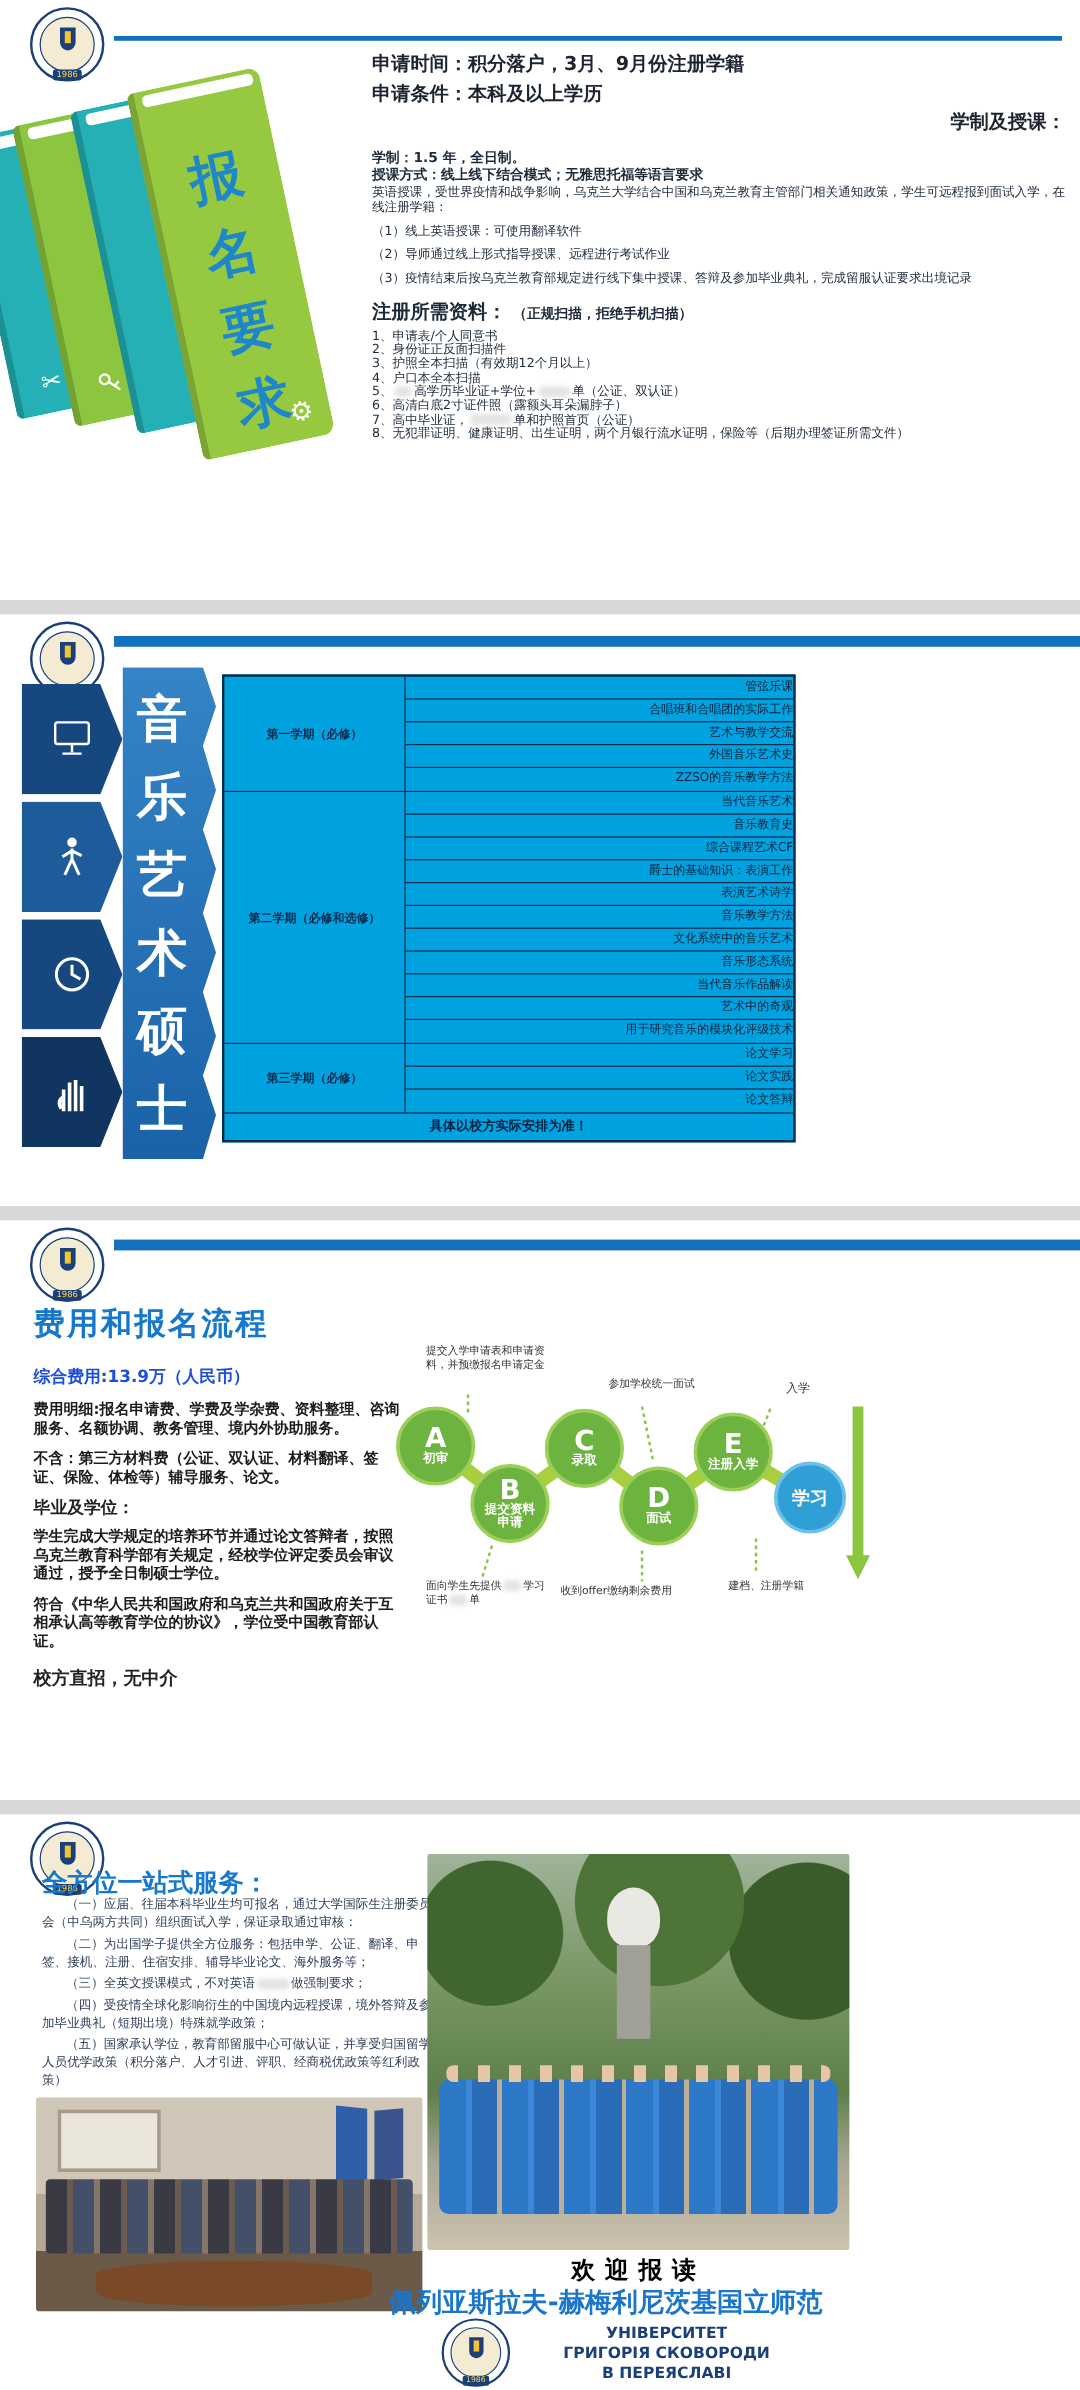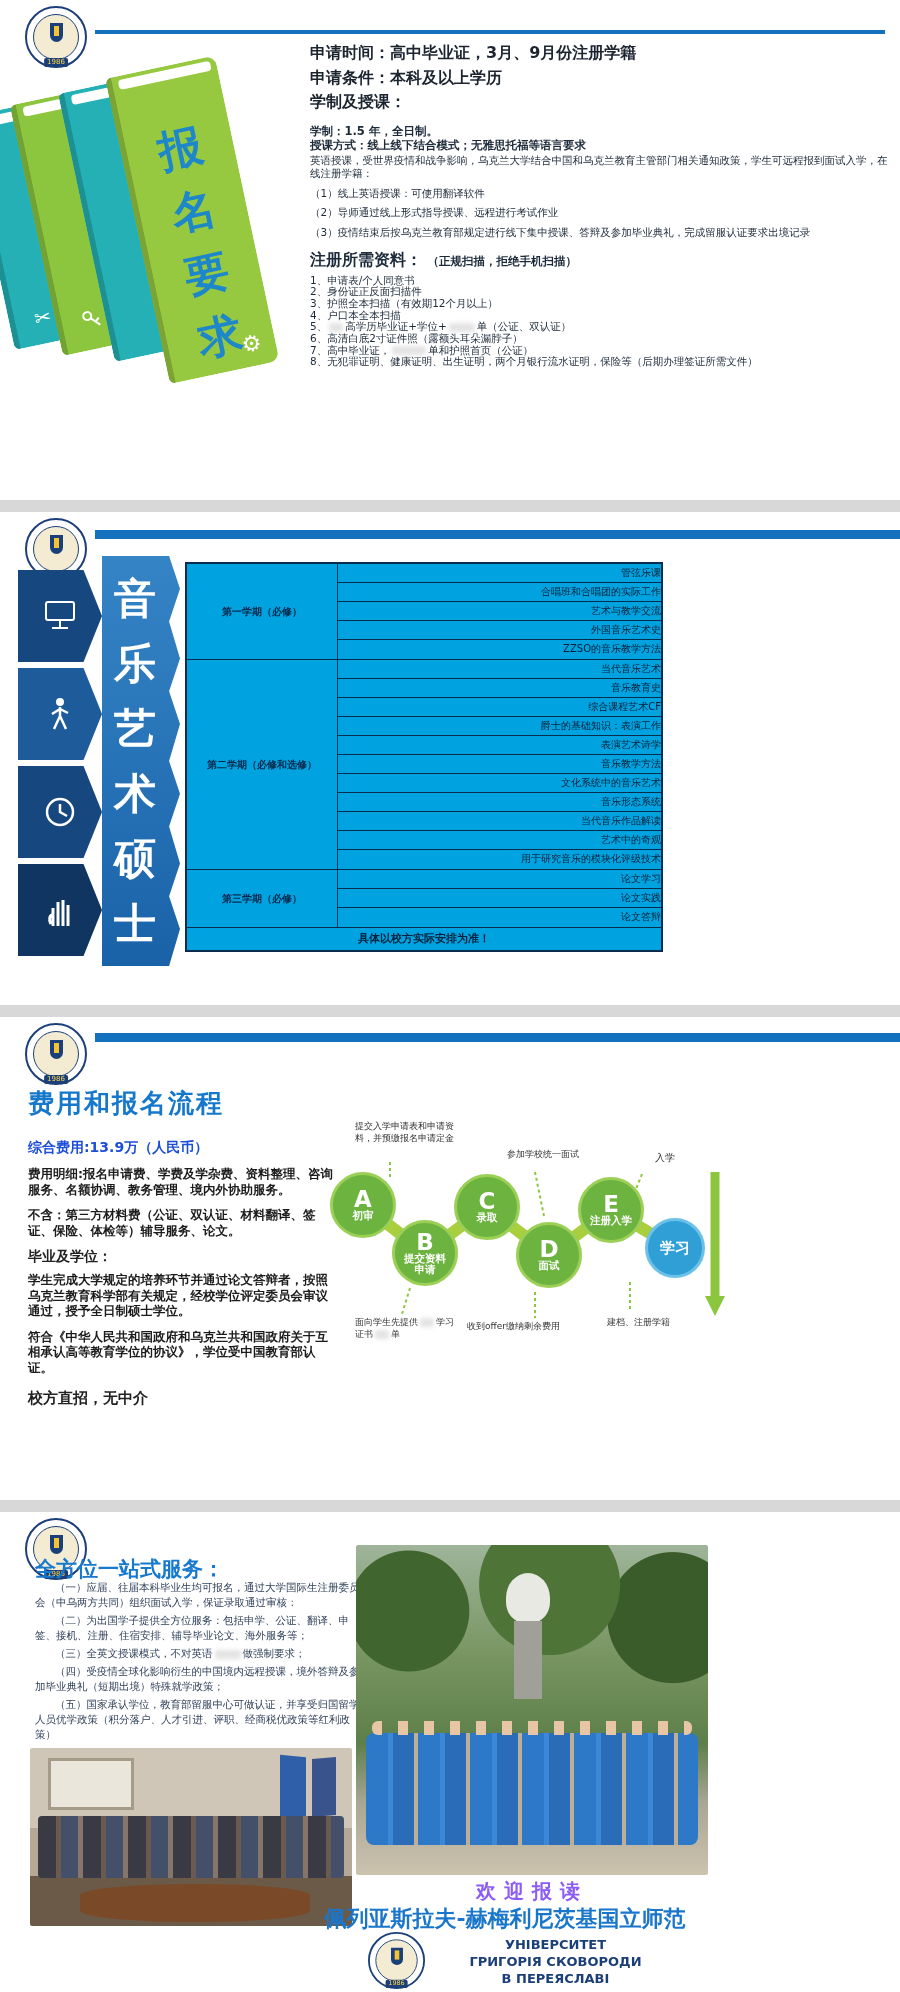--- a/index.html
+++ b/index.html
@@ -87,21 +87,21 @@
   .crowd:before{content:"";position:absolute;top:-12px;left:6px;right:6px;height:14px;
       background:repeating-linear-gradient(90deg,#e6c6a4 0 10px,transparent 10px 26px);border-radius:6px;}
   .ph-meeting{left:30px;top:1748px;width:322px;height:178px;
       background:linear-gradient(180deg,#cfc6b8 0 45%,#b5a896 45% 72%,#6b5a48 72% 100%);}
   .mwindow{position:absolute;left:18px;top:10px;width:86px;height:52px;background:#eae6dc;border:3px solid #a69a88;box-sizing:border-box;}
   .mflag1{position:absolute;left:250px;top:8px;width:26px;height:62px;background:#2f5fa8;transform:skewY(6deg);}
   .mflag2{position:absolute;left:282px;top:10px;width:24px;height:58px;background:#39548c;transform:skewY(-5deg);}
   .mcrowd{position:absolute;left:8px;top:68px;right:8px;height:62px;border-radius:4px;
       background:repeating-linear-gradient(90deg,#3a3a44 0 18px,#6a5a50 18px 23px,#44506a 23px 40px,#86766a 40px 45px);}
   .mtable{position:absolute;left:50px;bottom:4px;width:230px;height:38px;background:#7a4a28;border-radius:50%/30%;}
-  .welcome{position:absolute;left:356px;top:1878px;width:352px;text-align:center;font-size:20px;font-weight:bold;color:#8b5cf6;letter-spacing:8px;}
+  .welcome{position:absolute;left:356px;top:1878px;width:352px;text-align:center;font-size:20px;font-weight:bold;color:#000000;letter-spacing:8px;}
   .school-cn{position:absolute;left:290px;top:1904px;width:430px;text-align:center;font-size:22px;font-weight:bold;color:#1a76cb;}
   .uk-name{position:absolute;left:438px;top:1936px;width:235px;text-align:center;color:#1b3f78;font-weight:bold;font-size:13px;line-height:17px;}
 </style>
 </head>
 <body>
 
 <div class="page">
 
   <section>
     <div class="logo" style="left:25px;top:6px;">
@@ -136,23 +136,23 @@
           <span>报</span>
           <span>名</span>
           <span>要</span>
           <span>求</span>
         </div>
         <span class="bicon gear">⚙</span>
       </div>
     </div>
 
     <div class="rcol">
-      <p class="rh">申请时间：高中毕业证，3月、9月份注册学籍</p>
+      <p class="rh">申请时间：积分落户，3月、9月份注册学籍</p>
       <p class="rh">申请条件：本科及以上学历</p>
-      <p class="rh" style="margin-bottom:16px;">学制及授课：</p>
+      <p class="rh" style="margin-bottom:16px;text-align:right;">学制及授课：</p>
       <p class="rb">学制：1.5 年，全日制。</p>
       <p class="rb">授课方式：线上线下结合模式；无雅思托福等语言要求</p>
       <p class="rp">英语授课，受世界疫情和战争影响，乌克兰大学结合中国和乌克兰教育主管部门相关通知政策，学生可远程报到面试入学，在线注册学籍：</p>
       <p class="rl">（1）线上英语授课：可使用翻译软件</p>
       <p class="rl">（2）导师通过线上形式指导授课、远程进行考试作业</p>
       <p class="rl">（3）疫情结束后按乌克兰教育部规定进行线下集中授课、答辩及参加毕业典礼，完成留服认证要求出境记录</p>
       <p class="docs-h">
         <span>注册所需资料：</span>
         <span class="note">（正规扫描，拒绝手机扫描）</span>
       </p>

